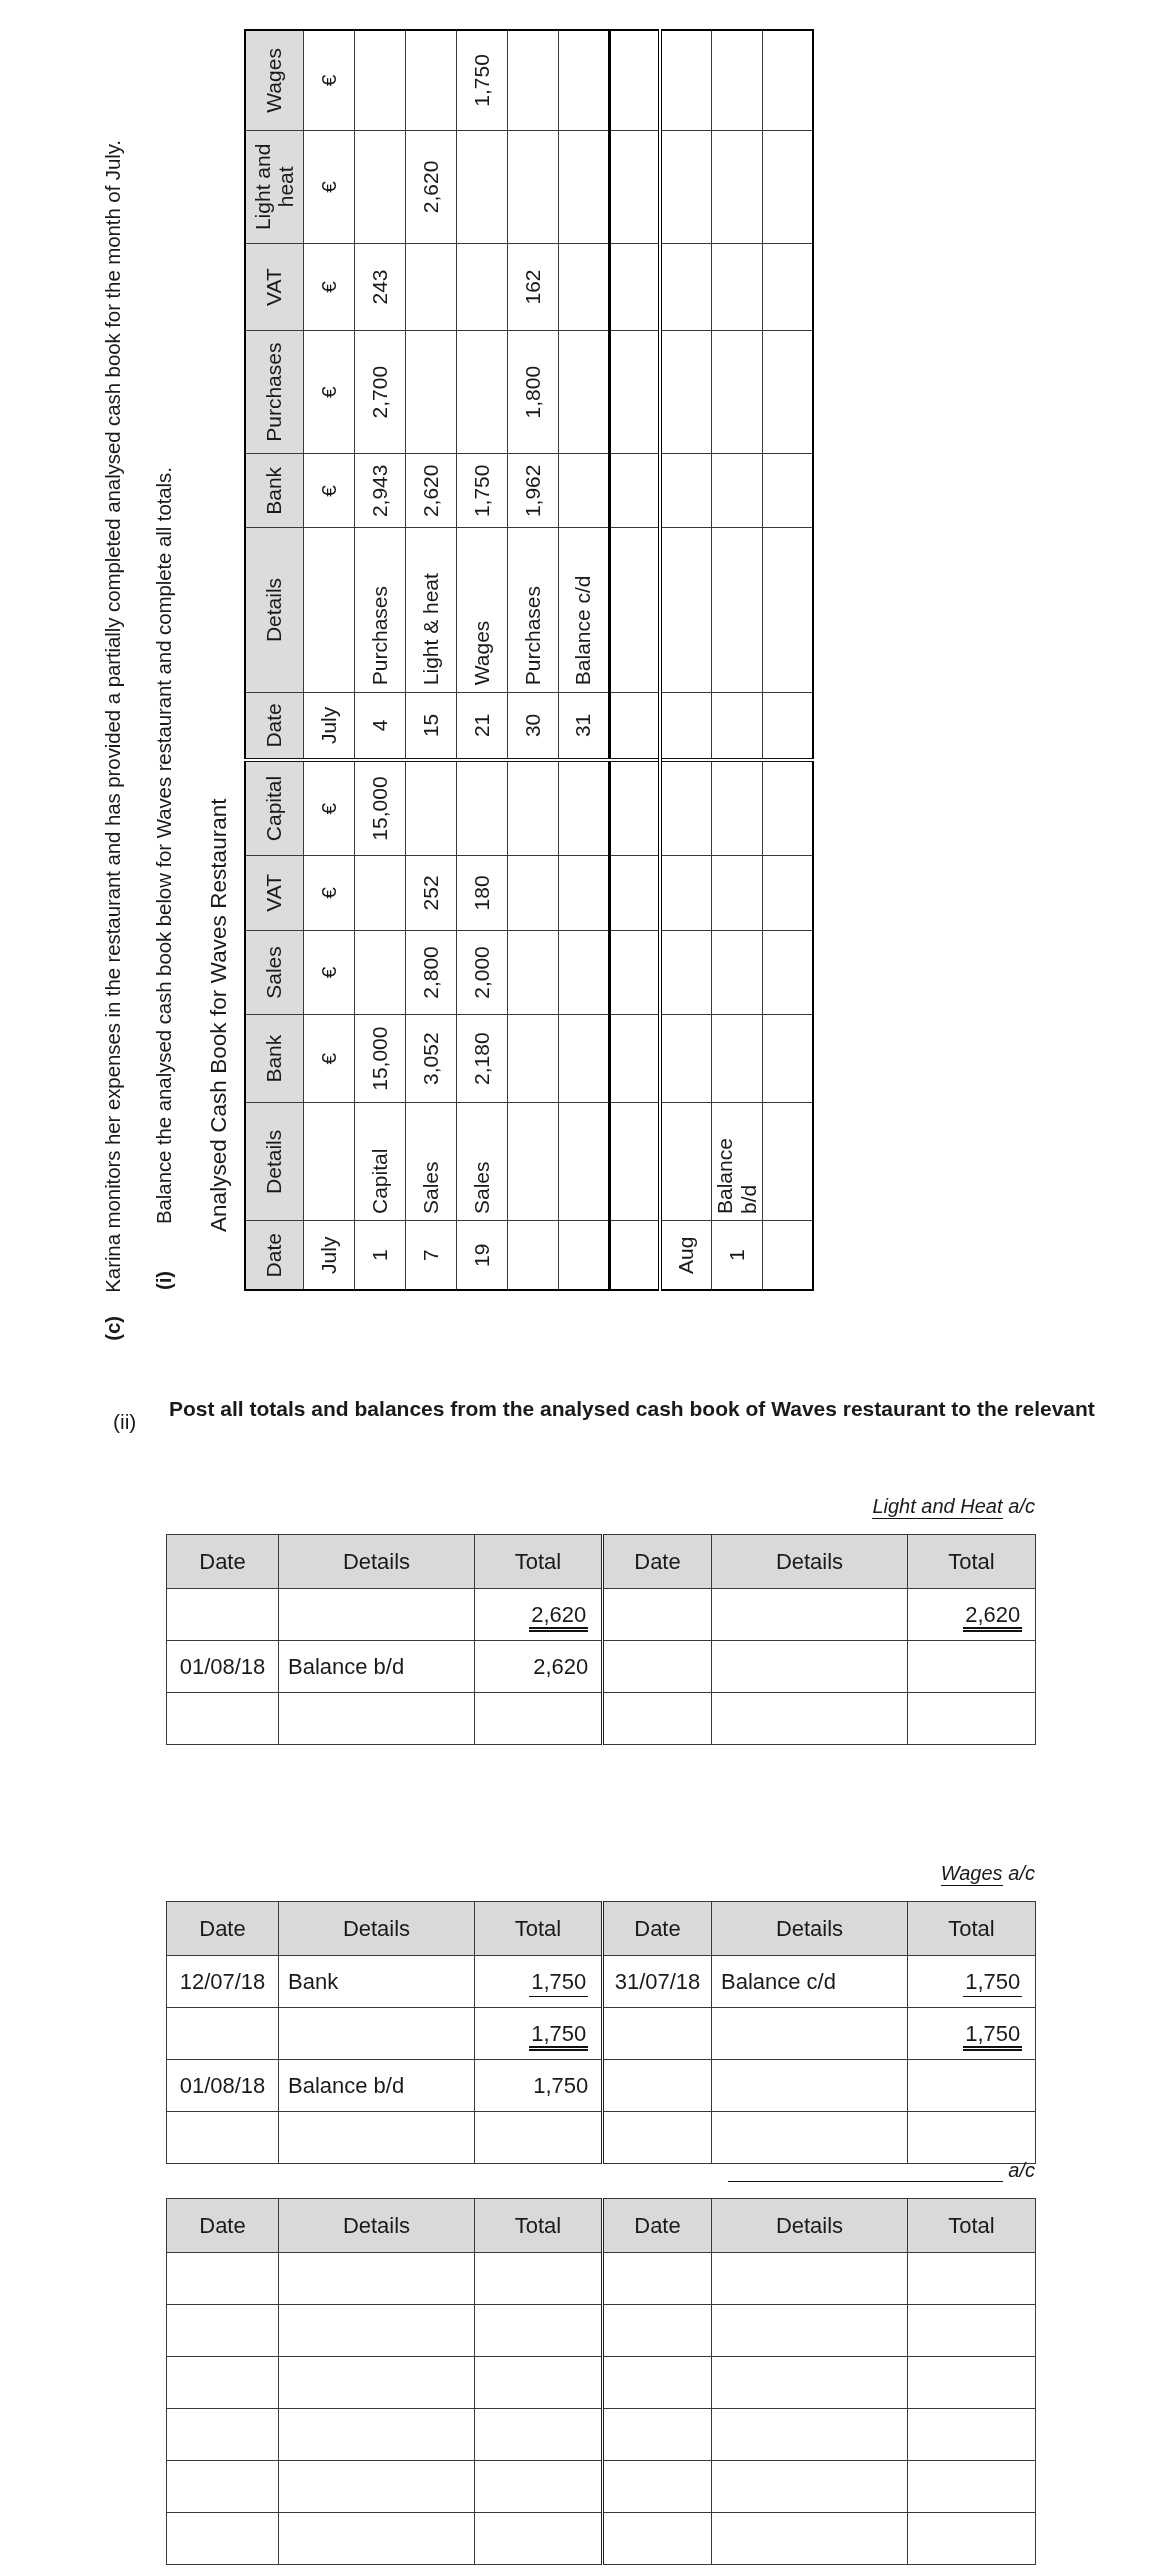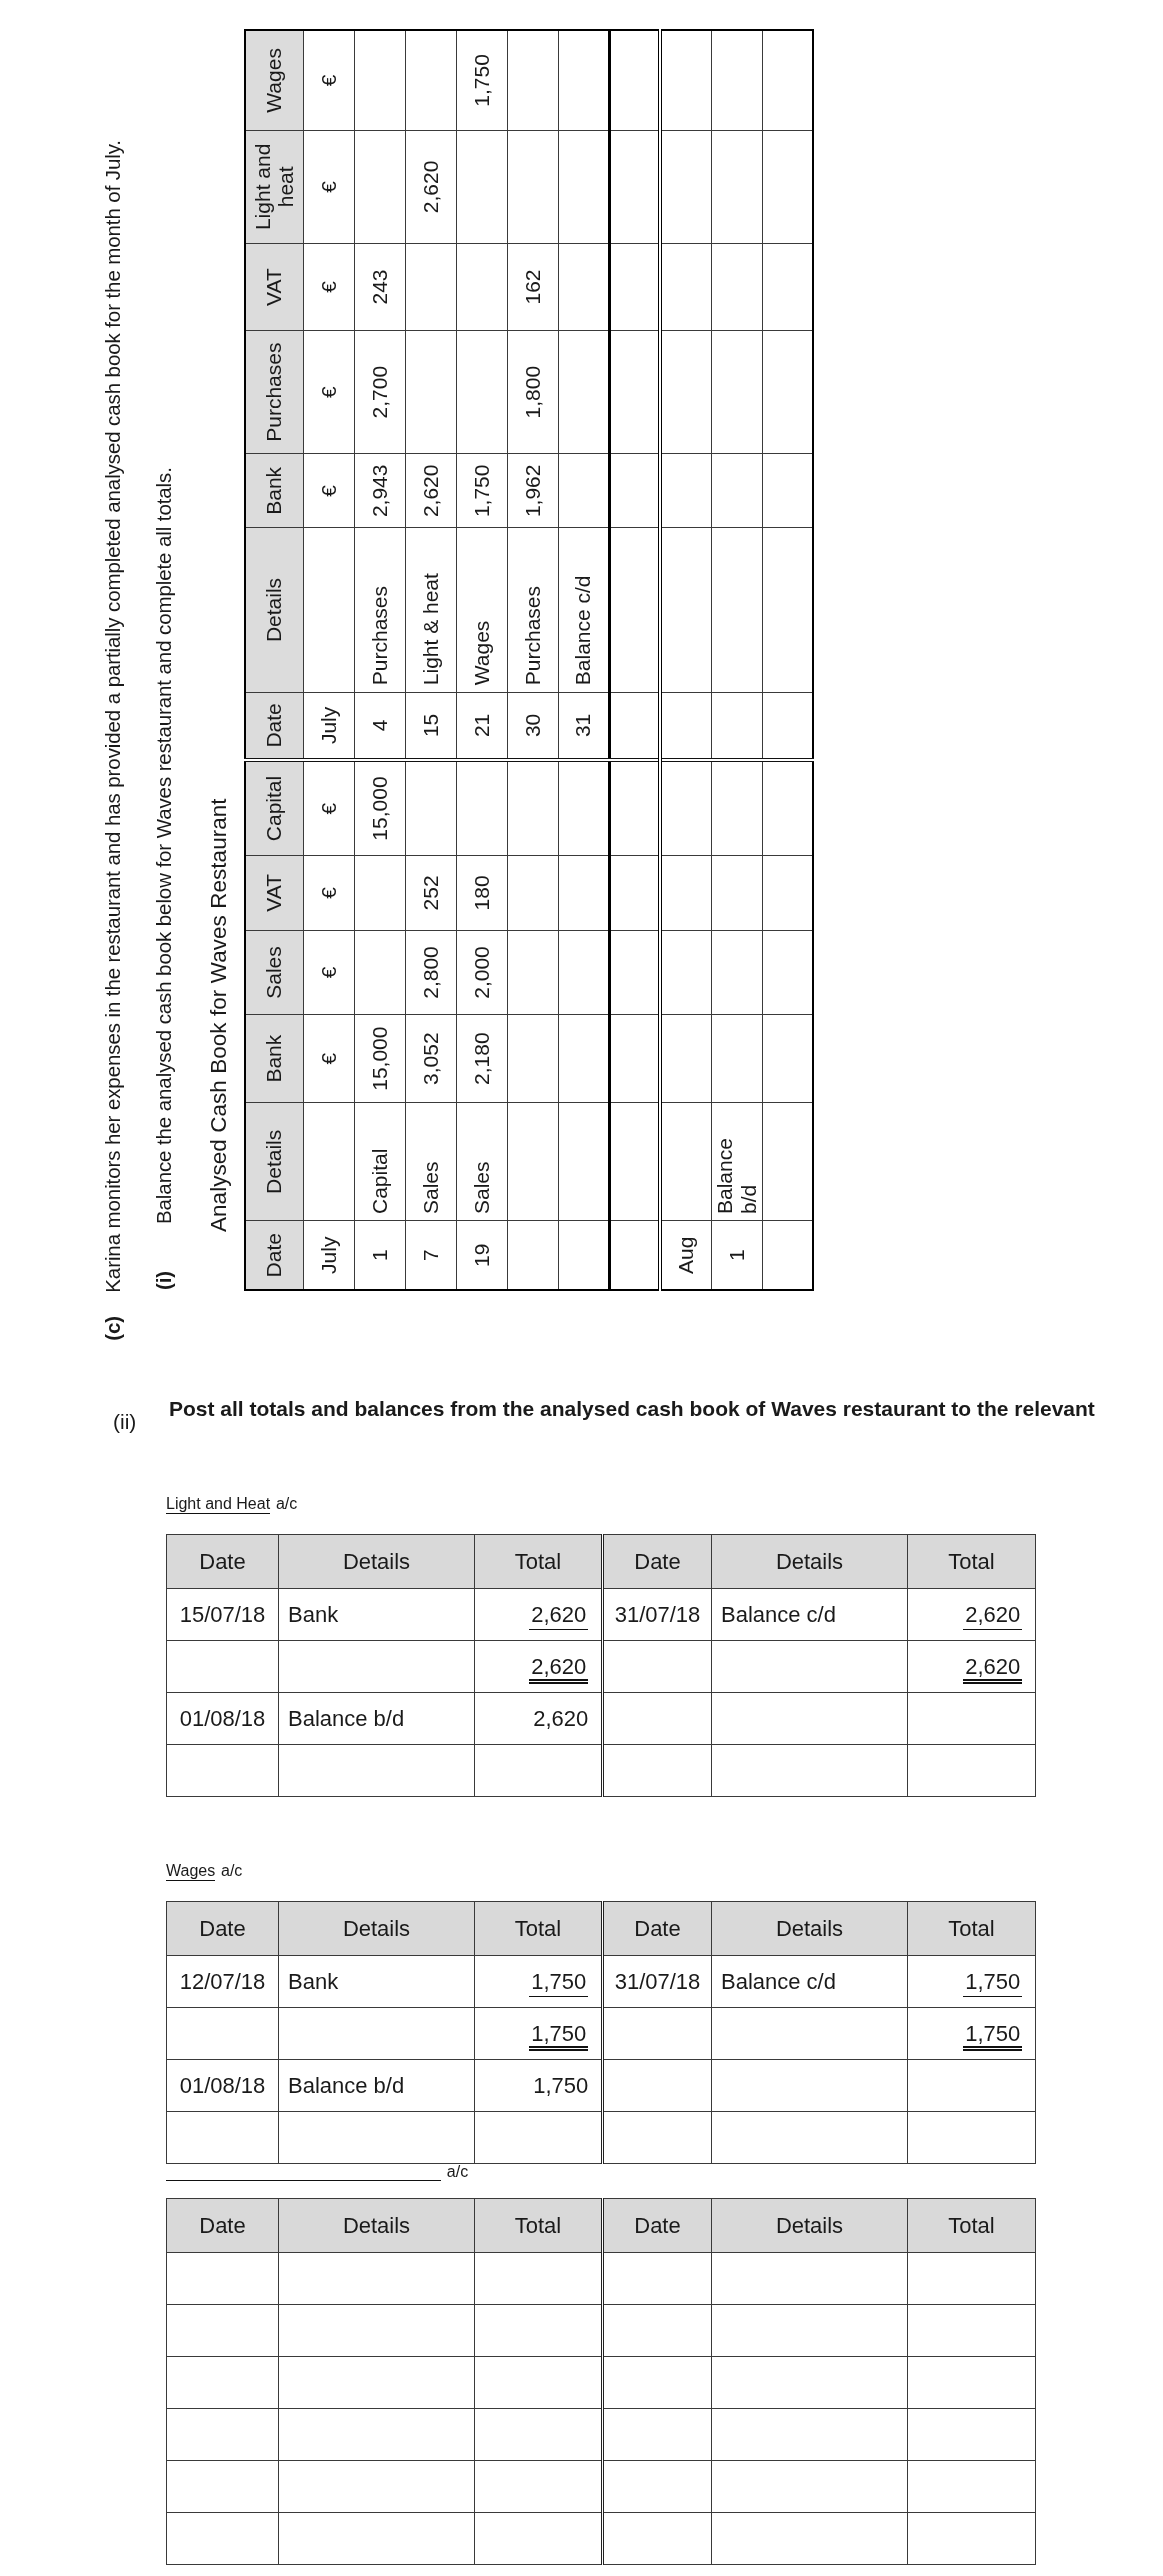--- a/index.html
+++ b/index.html
@@ -41,21 +41,21 @@
   #cashbook tr.totals td { border-top:3.2px solid #000; border-bottom:4.5px double #000; }
 
   
   #part-ii { position:absolute; left:113px; top:1394px; font-size:21px; }
   #part-ii .plabel { position:absolute; left:0; top:16px; font-weight:normal; }
   #part-ii .ptext { position:absolute; left:56px; top:0; width:909px; line-height:29px; white-space:nowrap;font-weight:bold; }
 
   
   .ledger-wrap { position:absolute; left:166px; width:869px; }
   #ledger-0 { top:1495px; } #ledger-1 { top:1825px;margin-top:37px; } #ledger-2 { top:2159px; }
-  .ledger-title { text-align:left; font-size:16px; height:33px; }
+  .ledger-title { text-align:right; font-size:20px; height:33px;font-style:italic; }
   .ledger-title .tname { border-bottom:1.9px solid #111; padding-bottom:0.6px; }
   .ledger-title .tsuffix { margin-left:5.8px; }
   .ledger-title .blankline { display:inline-block; width:275px; height:22px; border-bottom:1.9px solid #111; vertical-align:bottom; }
   .ledger-table { width:869px; font-size:22px; border:1.9px solid #151515; margin-top:6.4px; }
   .ledger-table th, .ledger-table td { border:1.3px solid #3a3a3a; vertical-align:middle; overflow:hidden; }
   .ledger-table th { height:54px; background:#d9d9d9; font-weight:normal; text-align:center; }
   .ledger-table td { height:52px; text-align:center; }
   .ledger-table td:nth-child(2), .ledger-table td:nth-child(5) { text-align:left; padding-left:9px; }
   .ledger-table td:nth-child(3), .ledger-table td:nth-child(6) { text-align:right; padding-right:12.8px; }
   .ledger-table th:nth-child(4), .ledger-table td:nth-child(4) { border-left:3.8px double #222; }
@@ -292,28 +292,20 @@
           <th>Date</th>
           <th>Details</th>
           <th>Total</th>
           <th>Date</th>
           <th>Details</th>
           <th>Total</th>
         </tr>
       </thead>
       <tbody>
           <tr>
-            <td>15/07/18</td>
-            <td>Bank</td>
-            <td><span class="u1">2,620</span></td>
-            <td>31/07/18</td>
-            <td>Balance c/d</td>
-            <td><span class="u1">2,620</span></td>
-          </tr>
-          <tr>
             <td></td>
             <td></td>
             <td><span class="u2">2,620</span></td>
             <td></td>
             <td></td>
             <td><span class="u2">2,620</span></td>
           </tr>
           <tr>
             <td>01/08/18</td>
             <td>Balance b/d</td>

